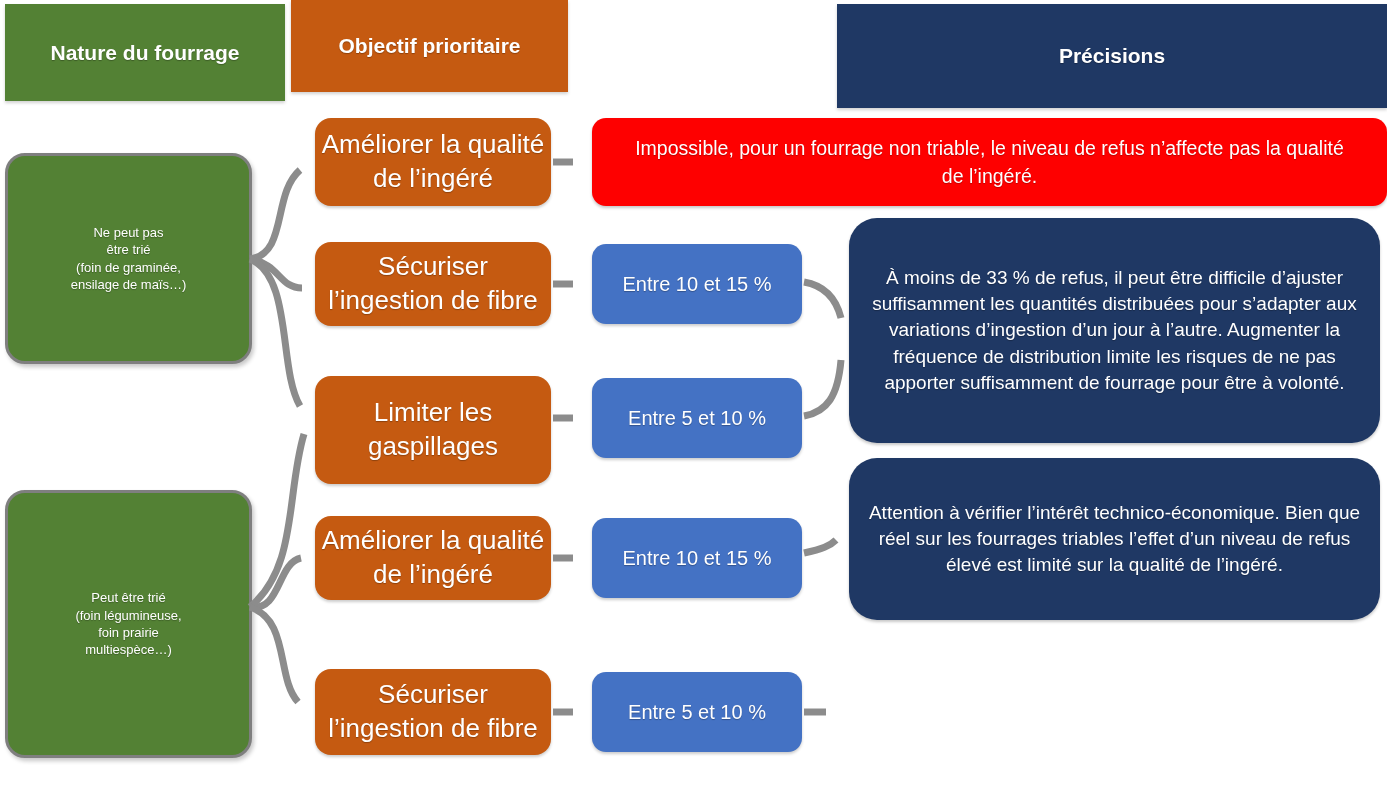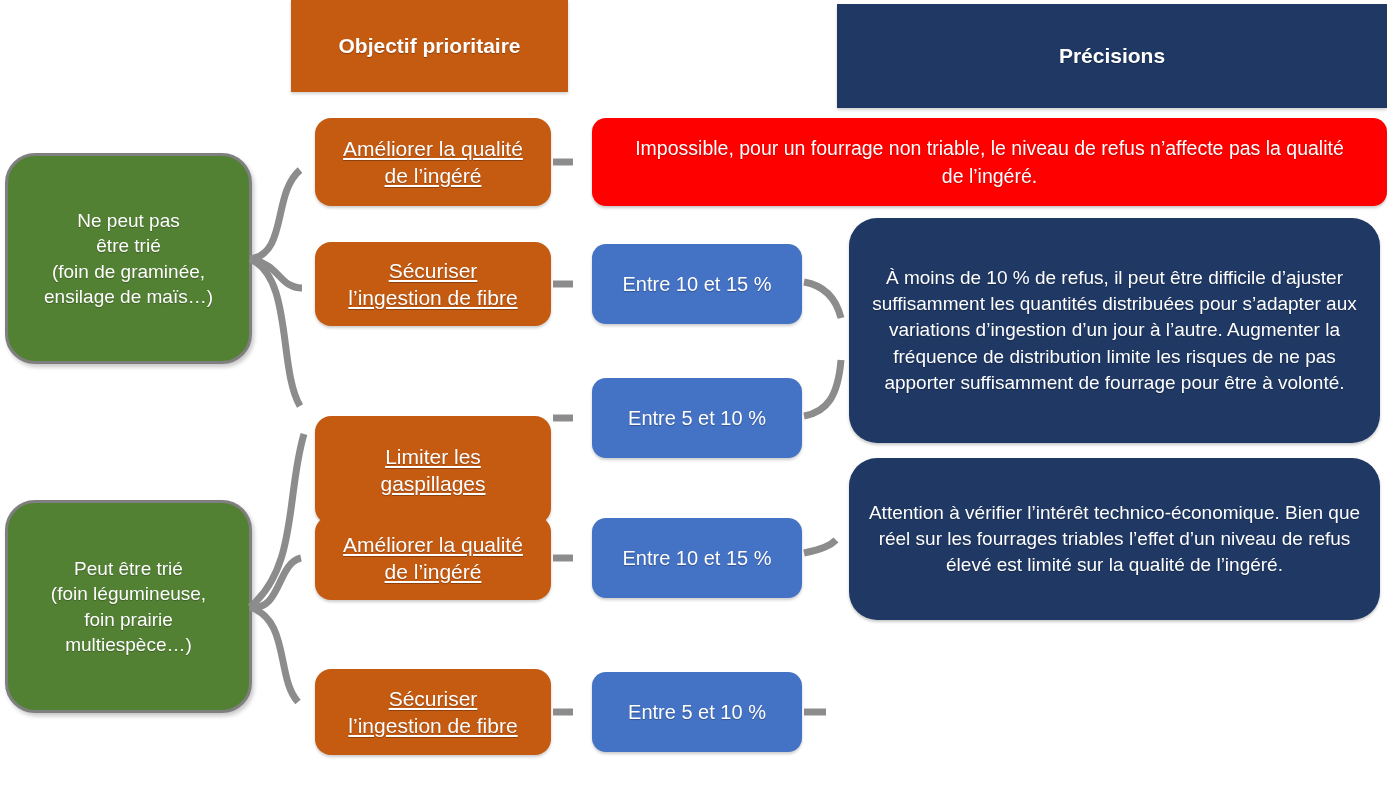--- a/index.html
+++ b/index.html
@@ -16,27 +16,26 @@
     display:flex; align-items:center; justify-content:center;
     color:var(--text); text-align:center; white-space:pre-line;
     text-shadow:0 1px 1px rgba(0,0,0,.28);
   }
   .hdr{font-weight:bold; font-size:21px; line-height:1.22; box-shadow:0 2px 3px rgba(0,0,0,.18);}
   .hdr-green{background:var(--green);}
   .hdr-orange{background:var(--orange);}
   .hdr-blue{background:var(--blue);}
   .hdr-navy{background:var(--navy);}
   .fourrage{
-    background:var(--green); border:3px solid var(--border_gray); border-radius:30px;
-    font-size:19px; line-height:1.33; box-shadow:2px 3px 4px rgba(0,0,0,.22);
+    background:var(--green); border:3px solid var(--border_gray); border-radius:20px;
+    font-size:13px; line-height:1.33; box-shadow:2px 3px 4px rgba(0,0,0,.22);
   }
   .objectif{
-    background:var(--orange); border-radius:16px; font-size:21px; line-height:1.3;
+    background:var(--orange); border-radius:16px; font-size:26px; line-height:1.3;
     box-shadow:0 2px 3px rgba(0,0,0,.2);
-    text-decoration:underline;
   }
   .proportion{
     background:var(--blue); border-radius:14px; font-size:20px;
     box-shadow:0 2px 3px rgba(0,0,0,.2);
     text-align:right;
   }
   .callout-red{
     background:var(--red); border-radius:14px; font-size:19.5px; line-height:1.45;
     padding:0 34px; box-shadow:0 2px 3px rgba(0,0,0,.22);
   }
@@ -45,50 +44,51 @@
     padding:0 18px; box-shadow:0 2px 3px rgba(0,0,0,.22);
   }
   #arrow-layer{position:absolute; left:0; top:0; pointer-events:none;}
   #arrow-layer path{stroke:var(--arrow); stroke-width:7; fill:none;}
 </style>
 </head>
 <body>
 
 <div id="canvas">
 
+  <div class="node hdr hdr-green" style="left:5px;   top:4px; width:280px; height:97px;">Nature du fourrage</div>
   <div class="node hdr hdr-orange" style="left:291px; top:0px; width:277px; height:92px;">Objectif prioritaire</div>
   <div class="node hdr hdr-navy" style="left:837px; top:4px; width:550px; height:104px;">Précisions</div>
 
   <div class="node fourrage" style="left:5px; top:153px; width:247px; height:211px;">Ne peut pas
 être trié
 (foin de graminée,
 ensilage de maïs…)</div>
-  <div class="node fourrage" style="left:5px; top:500px; width:247px; height:213px;">Peut être trié
+  <div class="node fourrage" style="left:5px; top:490px; width:247px; height:268px;">Peut être trié
 (foin légumineuse,
 foin prairie
 multiespèce…)</div>
 
   <div class="node objectif" style="left:315px; top:118px; width:236px; height:88px;">Améliorer la qualité
 de l’ingéré</div>
   <div class="node objectif" style="left:315px; top:242px; width:236px; height:84px;">Sécuriser
 l’ingestion de fibre</div>
-  <div class="node objectif" style="left:315px; top:376px; width:236px; height:108px;margin-top:40px;">Limiter les
+  <div class="node objectif" style="left:315px; top:376px; width:236px; height:108px;">Limiter les
 gaspillages</div>
   <div class="node objectif" style="left:315px; top:516px; width:236px; height:84px;">Améliorer la qualité
 de l’ingéré</div>
   <div class="node objectif" style="left:315px; top:669px; width:236px; height:86px;">Sécuriser
 l’ingestion de fibre</div>
 
   <div class="node proportion" style="left:592px; top:244px; width:210px; height:80px;">Entre 10 et 15 %</div>
   <div class="node proportion" style="left:592px; top:378px; width:210px; height:80px;">Entre 5 et 10 %</div>
   <div class="node proportion" style="left:592px; top:518px; width:210px; height:80px;">Entre 10 et 15 %</div>
   <div class="node proportion" style="left:592px; top:672px; width:210px; height:80px;">Entre 5 et 10 %</div>
 
   <div class="node callout-red" style="left:592px; top:118px; width:795px; height:88px;">Impossible, pour un fourrage non triable, le niveau de refus n’affecte pas la qualité de l’ingéré.</div>
-  <div class="node callout-navy" style="left:849px; top:218px; width:531px; height:225px;">À moins de 10 % de refus, il peut être difficile d’ajuster suffisamment les quantités distribuées pour s’adapter aux variations d’ingestion d’un jour à l’autre. Augmenter la fréquence de distribution limite les risques de ne pas apporter suffisamment de fourrage pour être à volonté.</div>
+  <div class="node callout-navy" style="left:849px; top:218px; width:531px; height:225px;">À moins de 33 % de refus, il peut être difficile d’ajuster suffisamment les quantités distribuées pour s’adapter aux variations d’ingestion d’un jour à l’autre. Augmenter la fréquence de distribution limite les risques de ne pas apporter suffisamment de fourrage pour être à volonté.</div>
   <div class="node callout-navy" style="left:849px; top:458px; width:531px; height:162px;">Attention à vérifier l’intérêt technico-économique. Bien que réel sur les fourrages triables l’effet d’un niveau de refus élevé est limité sur la qualité de l’ingéré.</div>
 
   <svg id="arrow-layer" width="1387" height="785" viewBox="0 0 1387 785" aria-hidden="true">
     <defs>
       <marker id="ah" viewBox="0 0 10 10" refX="1.5" refY="5" markerWidth="3.1" markerHeight="3.1" orient="auto" markerUnits="strokeWidth">
         <path d="M0,0 L10,5 L0,10 Z" fill="#8C8C8C" style="stroke:none"></path>
       </marker>
     </defs>
     <path d="M250,259 C288,254 272,194 300,170" marker-end="url(#ah)"></path>
     <path d="M250,259 C280,264 279,288 302,288" marker-end="url(#ah)"></path>

